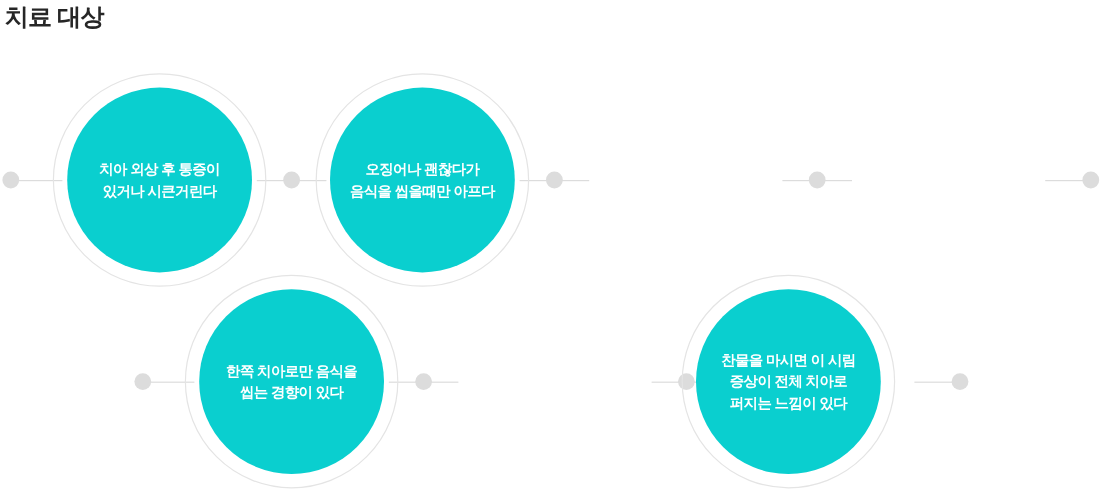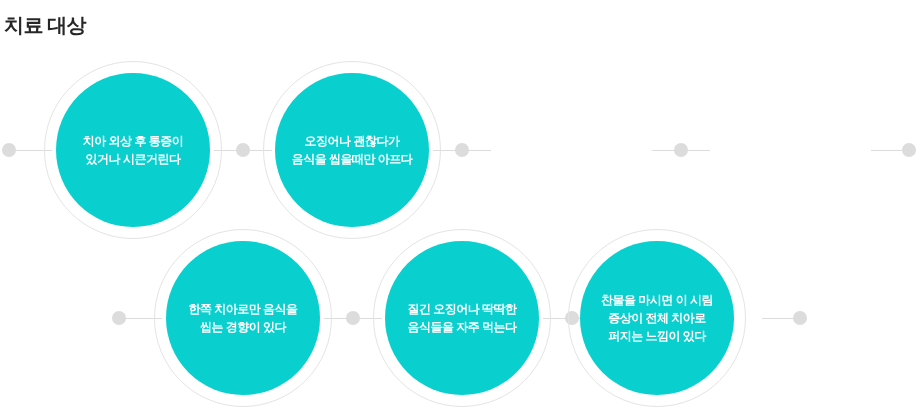--- a/index.html
+++ b/index.html
@@ -16,28 +16,27 @@
     width: 921px;
     height: 419px;
     background: #ffffff;
     overflow: hidden;
   }
 
   
   .page-title {
     position: absolute;
     left: 4px;
-    top: 10px;
+    top: 0px;
     font-size: 20px;
     font-weight: bold;
     color: #262626;
     letter-spacing: -0.6px;
     line-height: 30px;
     white-space: nowrap;
-    font-family: Liberation Serif, serif;
   }
 
   
   .diagram {
     position: absolute;
     left: 0;
     top: 0;
     width: 921px;
     height: 376px;
   }
@@ -141,26 +140,20 @@
 
 
 
     <div class="node" style="left:154px; top:229px;">
       <div class="node-circle">
         <div class="node-label">한쪽 치아로만 음식을
 씹는 경향이 있다</div>
       </div>
     </div>
 
-    <div class="node" style="left:373px; top:229px;">
-      <div class="node-circle">
-        <div class="node-label">질긴 오징어나 딱딱한
-음식들을 자주 먹는다</div>
-      </div>
-    </div>
 
     <div class="node" style="left:568px; top:229px;">
       <div class="node-circle">
         <div class="node-label">찬물을 마시면 이 시림
 증상이 전체 치아로
 퍼지는 느낌이 있다</div>
       </div>
     </div>
 
   </div>

